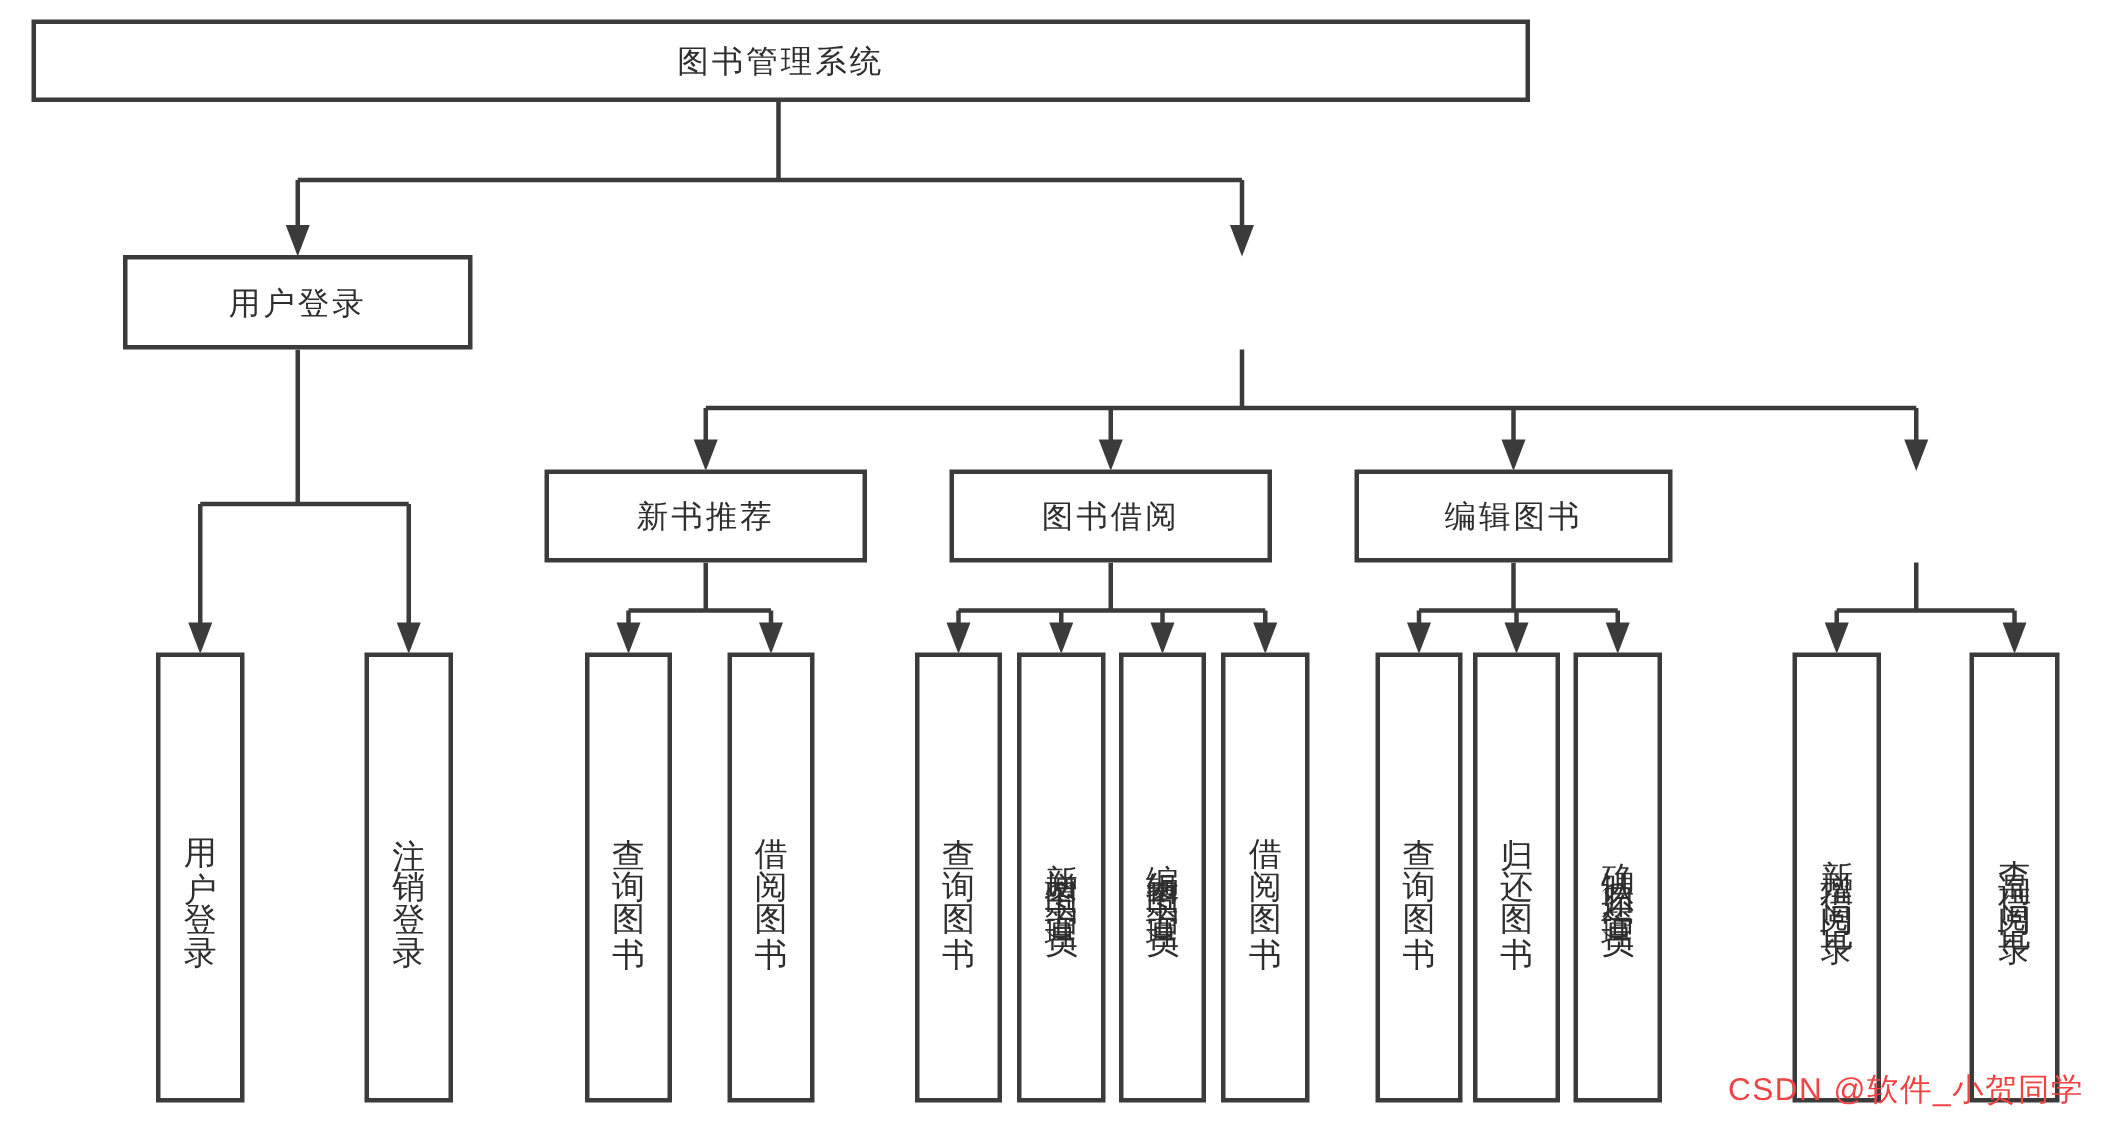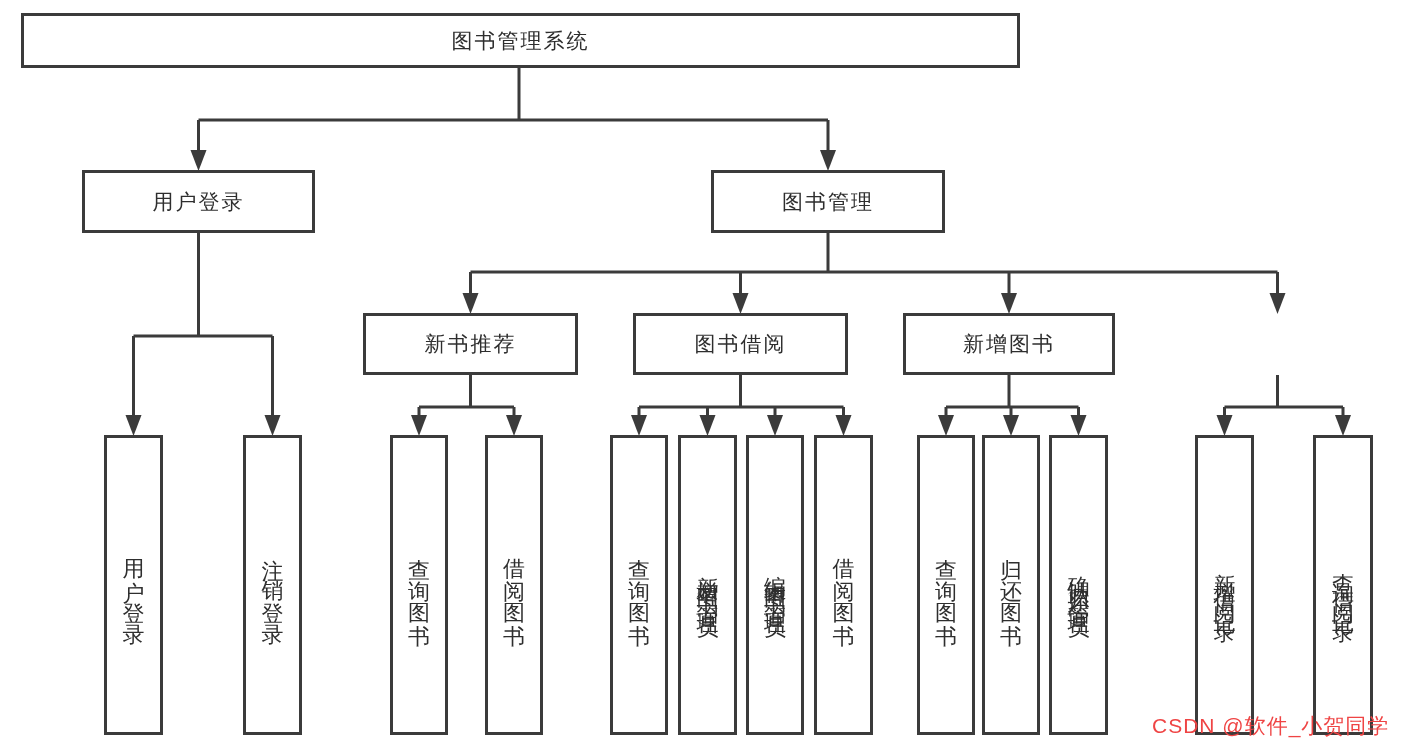--- a/index.html
+++ b/index.html
@@ -93,25 +93,24 @@
       <polygon points="1003,415 1019,415 1011,436"></polygon>
       <polygon points="1070.5,415 1086.5,415 1078.5,436"></polygon>
       <polygon points="1216.5,415 1232.5,415 1224.5,436"></polygon>
       <polygon points="1335,415 1351,415 1343,436"></polygon>
     </g>
   </svg>
 
   <div class="node h" style="left:21px; top:13px; width:999px; height:55px;">图书管理系统</div>
 
   <div class="node h" style="left:82px; top:170px; width:233px; height:63px;">用户登录</div>
-  <div class="node h" style="left:711px; top:170px; width:234px; height:63px;">图书管理</div>
 
   <div class="node h" style="left:363px; top:313px; width:215px; height:62px;">新书推荐</div>
   <div class="node h" style="left:633px; top:313px; width:215px; height:62px;">图书借阅</div>
-  <div class="node h" style="left:903px; top:313px; width:212px; height:62px;">新增图书</div>
+  <div class="node h" style="left:903px; top:313px; width:212px; height:62px;">编辑图书</div>
 
   <div class="node v ls4" style="left:104px; top:435px; width:59px; height:300px;">用户登录</div>
   <div class="node v ls4" style="left:243px; top:435px; width:59px; height:300px;">注销登录</div>
 
   <div class="node v ls4" style="left:390px; top:435px; width:58px; height:300px;">查询图书</div>
   <div class="node v ls4" style="left:485px; top:435px; width:58px; height:300px;">借阅图书</div>
 
   <div class="node v ls4" style="left:610px; top:435px; width:58px; height:300px;">查询图书</div>
   <div class="node v ls9" style="left:678px; top:435px; width:59px; height:300px;">新增图书（管理员）</div>
   <div class="node v ls9" style="left:746px; top:435px; width:58px; height:300px;">编辑图书（管理员）</div>

